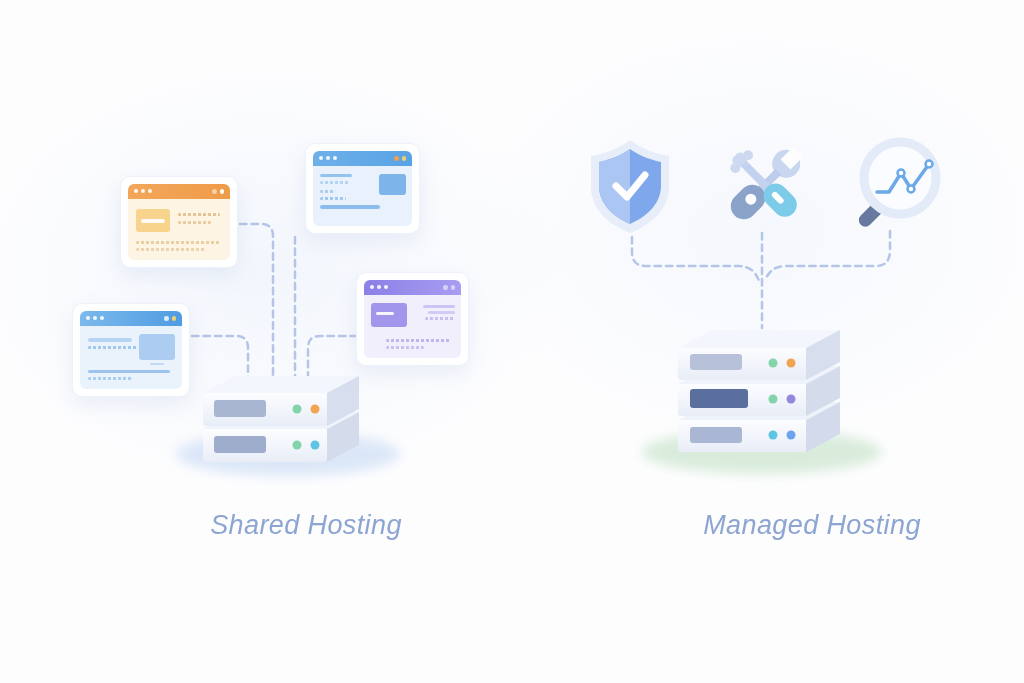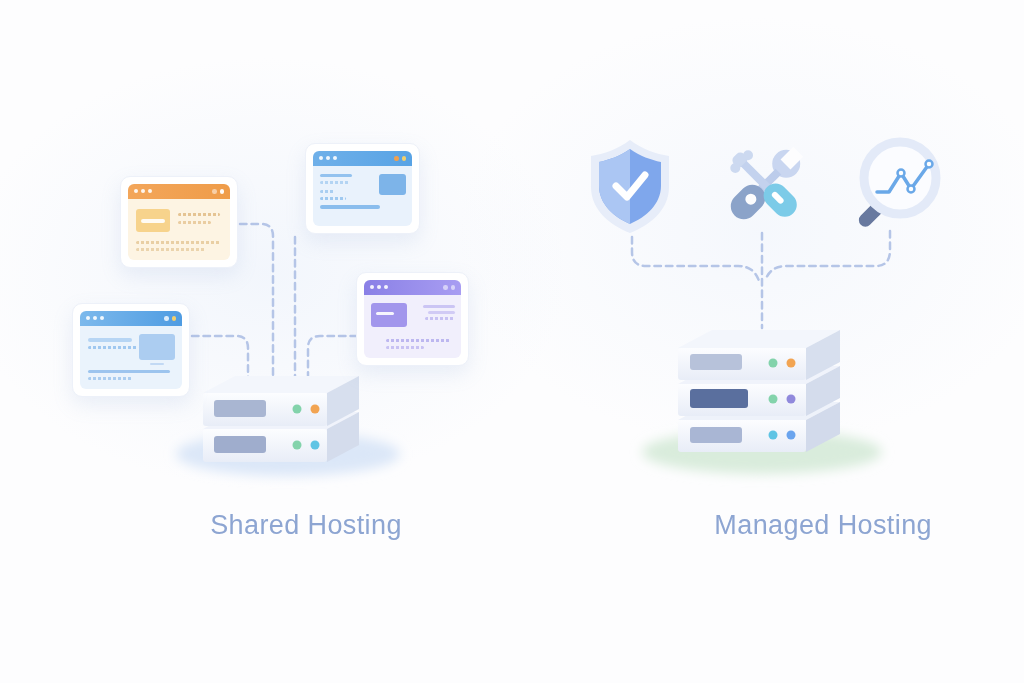--- a/index.html
+++ b/index.html
@@ -27,21 +27,21 @@
   .dots{position:absolute;left:6px;top:5px;display:flex;gap:3px;}
   .dots i{width:4px;height:4px;border-radius:50%;background:rgba(255,255,255,.9);}
   .rdots{position:absolute;right:6px;top:5px;display:flex;gap:3px;}
   .rdots i{width:4.5px;height:4.5px;border-radius:50%;}
   .bar{position:absolute;height:3px;border-radius:2px;}
   .bar.dot{background:repeating-linear-gradient(90deg,var(--c) 0 3px,transparent 3px 5px);}
   .box{position:absolute;border-radius:3px;}
   .wline{position:absolute;height:3.5px;border-radius:2px;background:rgba(255,255,255,.9);}
 
   .hosting-label{position:absolute;z-index:2;width:320px;text-align:center;
-    font-size:27px;letter-spacing:.4px;color:var(--label-color,#8da5d2);}
+    font-size:27px;letter-spacing:.4px;color:var(--label-color,#8da5d2);font-style:italic;}
 </style>
 </head>
 <body>
 
 <div class="canvas">
 
   <svg class="scene" width="1024" height="683" viewBox="0 0 1024 683">
     <defs>
       <filter id="soft" x="-60%" y="-120%" width="220%" height="340%">
         <feGaussianBlur stdDeviation="6"></feGaussianBlur>
@@ -246,15 +246,15 @@
         <div class="bar" style="right:6px;top:10px;width:32px;height:2.5px;background:#cbc5f4;"></div>
         <div class="bar" style="right:6px;top:16px;width:27px;height:2.5px;background:#d1cbf5;"></div>
         <div class="bar dot" style="--c:#c7c1f3;right:6px;top:22px;width:30px;"></div>
         <div class="bar dot" style="--c:#bdb7f0;left:22px;top:44px;width:64px;"></div>
         <div class="bar dot" style="--c:#c8c2f3;left:22px;top:51px;width:38px;"></div>
       </div>
     </div>
   </div>
 
   <div class="hosting-label" style="left:146px;top:510px;">Shared Hosting</div>
-  <div class="hosting-label" style="left:612px;top:510px;text-align:right;">Managed Hosting</div>
+  <div class="hosting-label" style="left:652px;top:510px;">Managed Hosting</div>
 
 </div>
 
 </body></html>

